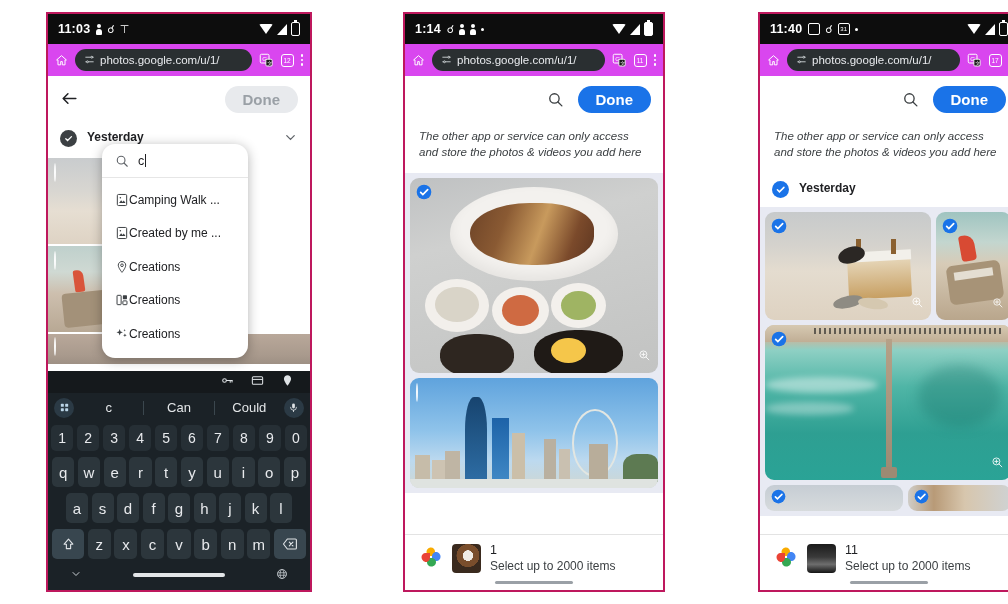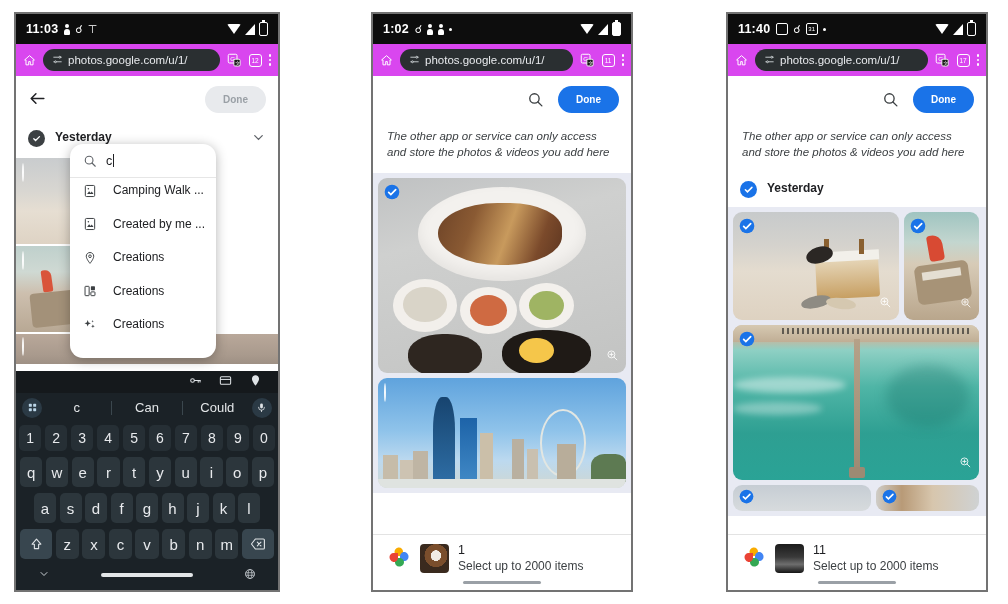--- a/index.html
+++ b/index.html
@@ -1,20 +1,20 @@
 <!DOCTYPE html>
 <html><head>
 <meta charset="utf-8">
 <style>
   html,body{margin:0;padding:0;background:#ffffff;}
   body{width:1008px;height:604px;font-family:"Liberation Sans",sans-serif;overflow:hidden;}
   .stage{position:relative;width:1008px;height:604px;}
 
   
-  .phone{position:absolute;border:2px solid #737373;background:#fff;overflow:hidden;box-sizing:border-box;}
+  .phone{position:absolute;border:2px solid #be185d;background:#fff;overflow:hidden;box-sizing:border-box;margin-left:32px;}
   #phone1{left:14px;top:12px;width:266px;height:580px;}
   #phone2{left:371px;top:12px;width:262px;height:580px;}
   #phone3{left:726px;top:12px;width:262px;height:580px;}
 
   
   .statusbar{height:30px;background:#0d0d0d;color:#fff;display:flex;align-items:center;
              padding:0 10px;box-sizing:border-box;font-size:12.5px;}
   .sb-time{font-weight:600;letter-spacing:.2px;margin-right:6px;}
   .sb-left-icons{display:flex;align-items:center;gap:5px;}
   .sb-spacer{flex:1;}
@@ -48,21 +48,21 @@
   .kebab{display:flex;flex-direction:column;gap:2px;align-items:center;}
   .kebab i{width:2.5px;height:2.5px;background:#fff;border-radius:50%;display:block;}
 
   
   .app{background:#fff;position:relative;height:calc(100% - 62px);overflow:hidden;}
 
   
   .top-actions{height:46px;display:flex;align-items:center;justify-content:flex-end;
                padding:0 12px;gap:14px;box-sizing:border-box;background:#fff;}
   .srch-ic{width:17px;height:17px;}
-  .btn-done{border:none;border-radius:17px;height:27px;padding:0 18px;font-size:10px;
+  .btn-done{border:none;border-radius:17px;height:27px;padding:0 18px;font-size:15px;
             font-weight:600;font-family:"Liberation Sans",sans-serif;cursor:pointer;}
   .btn-done.enabled{background:#1a73e8;color:#fff;}
   .btn-done.disabled{background:#e8eaed;color:#9aa0a6;}
 
   .notice{font-size:11.5px;color:#3c4043;line-height:1.42;padding:6px 14px 12px 14px;font-style:italic;}
 
   
   .sec-head{display:flex;gap:10px;padding:8px 12px 9px 12px;background:#fff;}
   .sec-title{font-size:12px;color:#202124;font-weight:600;}
   .chev{margin-left:auto;}
@@ -93,21 +93,21 @@
   
   .search-back{position:absolute;left:10px;top:11px;width:22px;height:22px;z-index:14;
                display:flex;align-items:center;justify-content:center;}
   .sugg-card{position:absolute;left:54px;top:68px;width:146px;background:#fff;border-radius:13px;
              box-shadow:0 2px 12px rgba(0,0,0,.30);z-index:15;overflow:hidden;}
   .sugg-input{display:flex;align-items:center;gap:9px;height:34px;padding:0 12px;
               border-bottom:1px solid #e6e6e6;box-sizing:border-box;}
   .sugg-q{font-size:12.5px;color:#202124;position:relative;}
   .caret{display:inline-block;width:1px;height:13px;background:#202124;margin-left:1px;vertical-align:-2px;}
   .sugg-list{padding:5px 0 7px 0;}
-  .sugg-item{display:flex;align-items:flex-start;gap:16px;height:33.5px;padding:0 12px;box-sizing:border-box;cursor:pointer;}
+  .sugg-item{display:flex;align-items:center;gap:0;height:33.5px;padding:0 12px;box-sizing:border-box;cursor:pointer;}
   .sugg-item span.lbl{font-size:12px;color:#202124;white-space:nowrap;}
   .sugg-ic{width:15px;height:15px;flex:0 0 auto;display:flex;align-items:center;justify-content:center;}
 
   
   .kb{position:absolute;left:0;right:0;bottom:0;background:#1b2227;z-index:20;
       padding-bottom:2px;}
   .kb-toolrow{height:22px;display:flex;align-items:center;justify-content:flex-end;
               gap:17px;padding:0 16px;box-sizing:border-box;background:#15191c;}
   .kb-sugg{height:29px;display:flex;align-items:center;background:#1b2227;padding:0 6px;box-sizing:border-box;}
   .kb-sugg .grid-ic{width:20px;height:20px;border-radius:50%;background:#2b3a45;
@@ -419,21 +419,21 @@
           </span>
         </div>
       </div>
 
     </div>
   </div>
 
   <div class="phone" id="phone2">
 
     <div class="statusbar">
-      <span class="sb-time">1:02</span>
+      <span class="sb-time">1:14</span>
       <span class="sb-left-icons">
         <span class="glyph">☌</span>
         <span class="person"></span>
         <span class="person"></span>
         <span class="dot"></span>
       </span>
       <span class="sb-spacer"></span>
       <span class="sb-right">
         <span class="wifi"></span>
         <span class="signal"></span>

